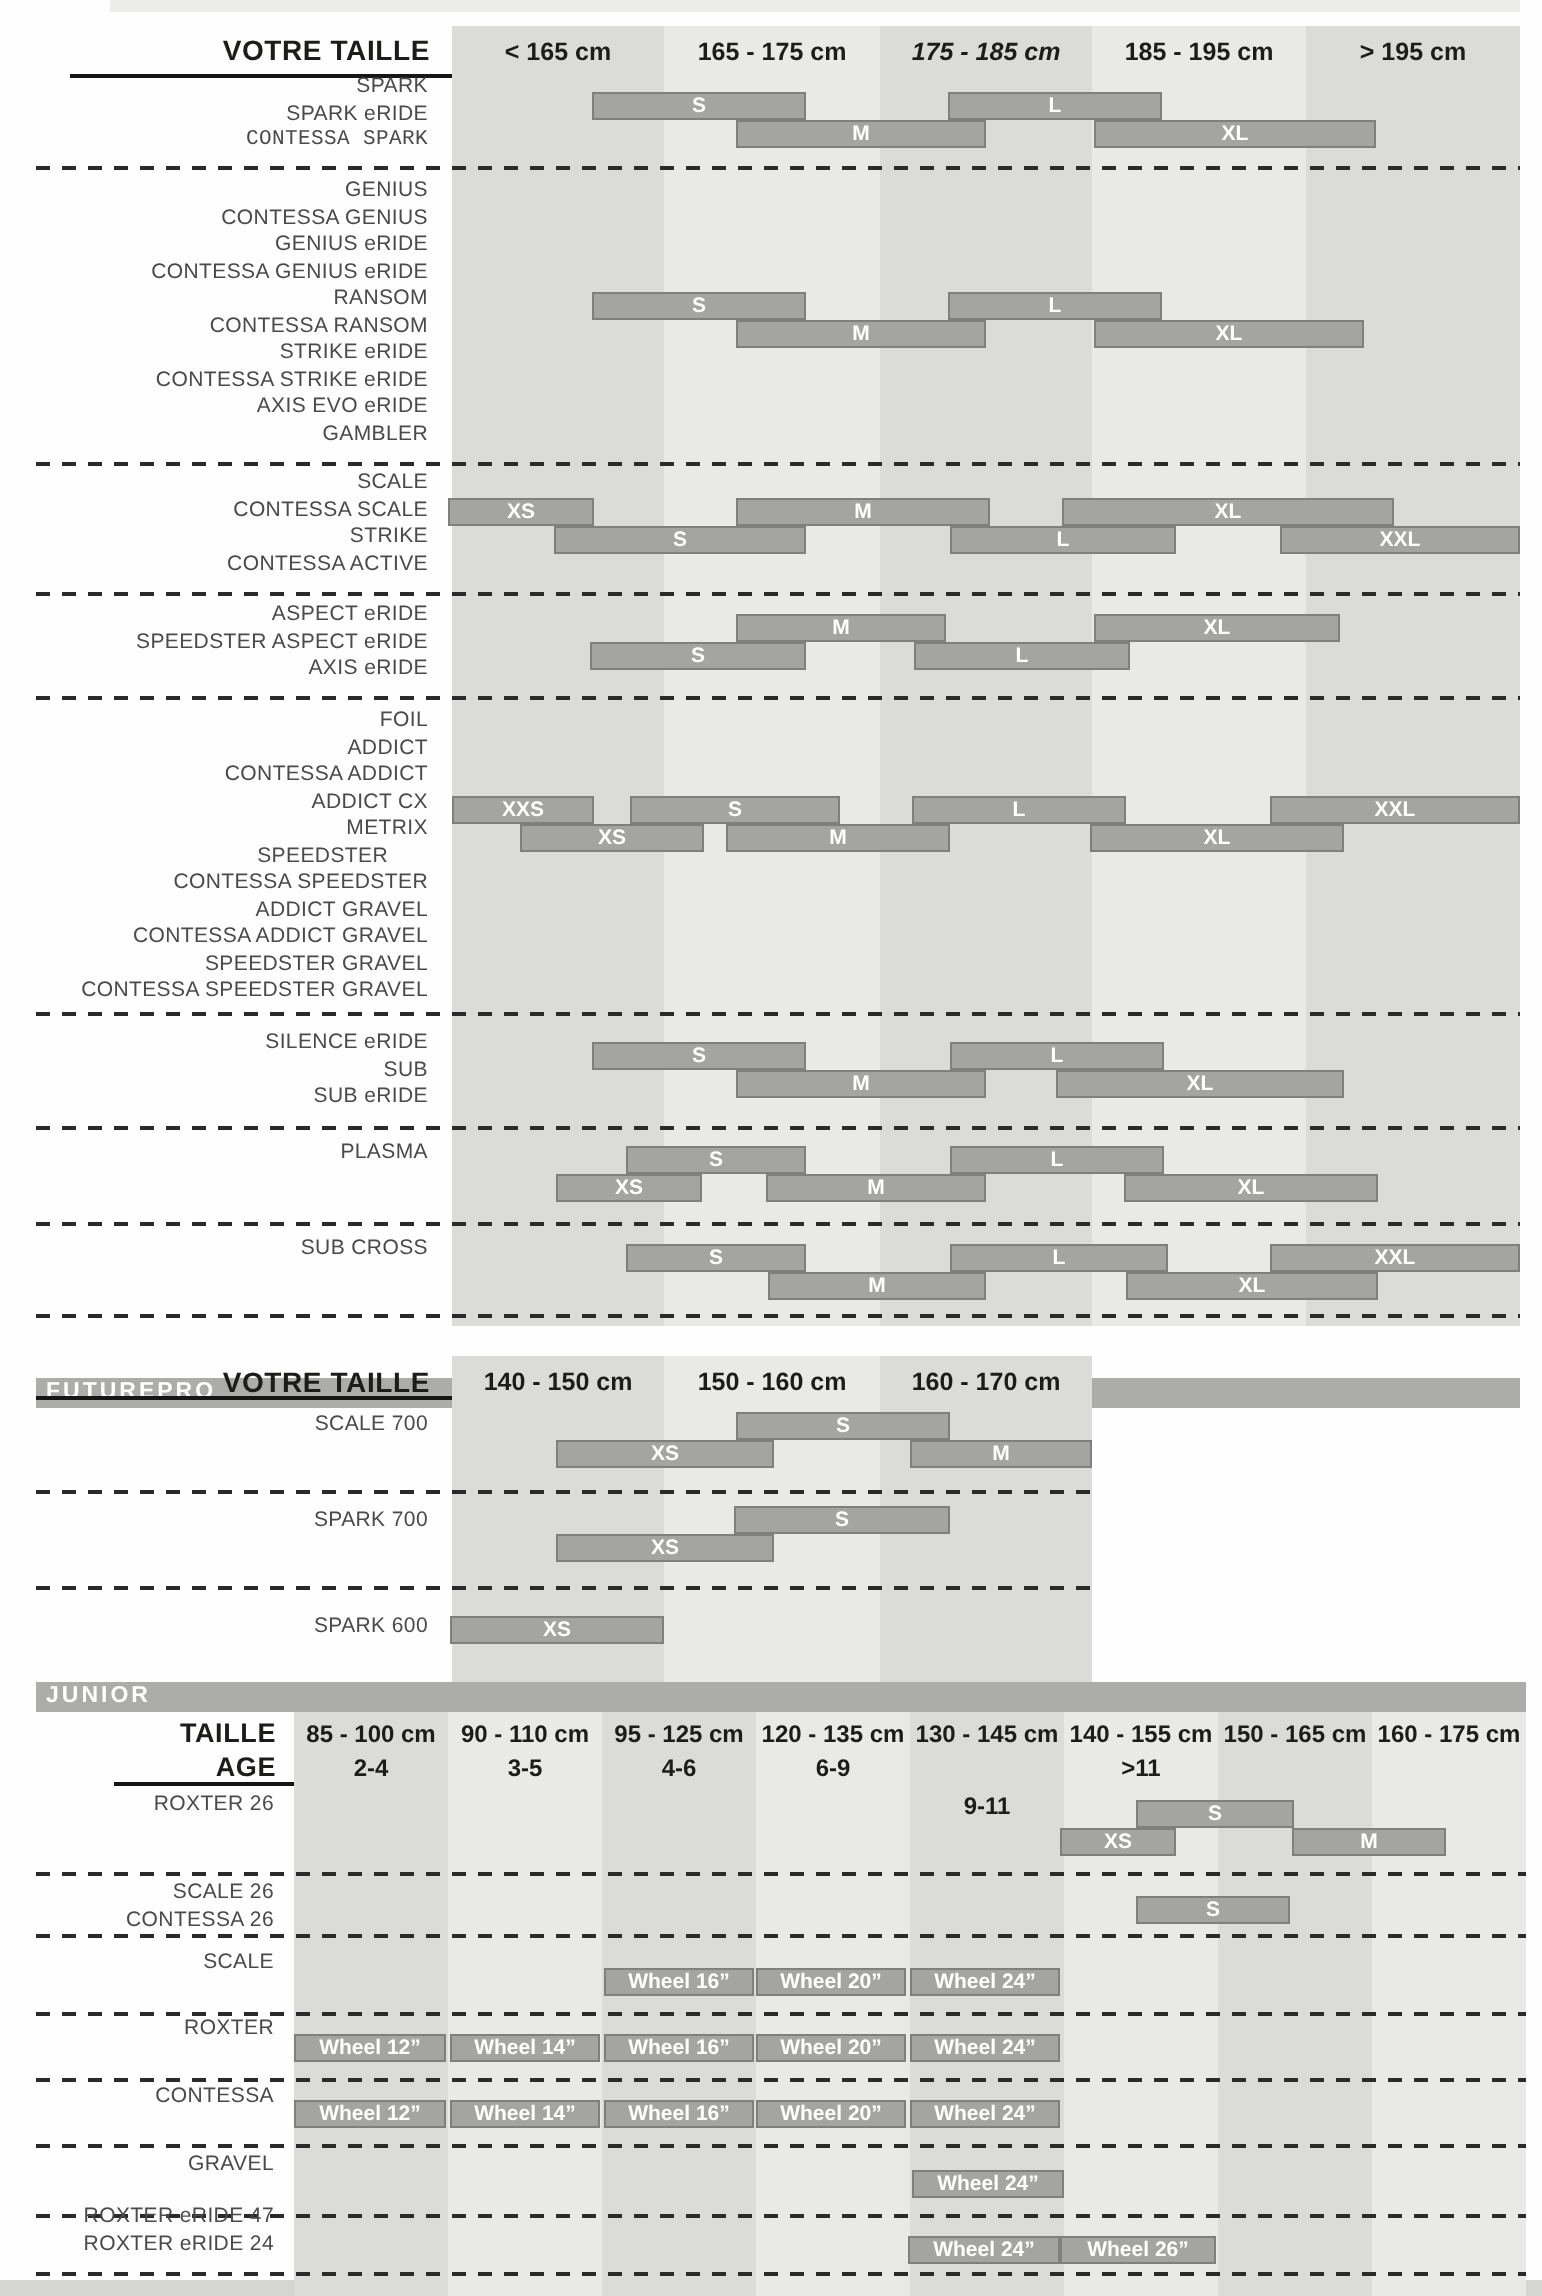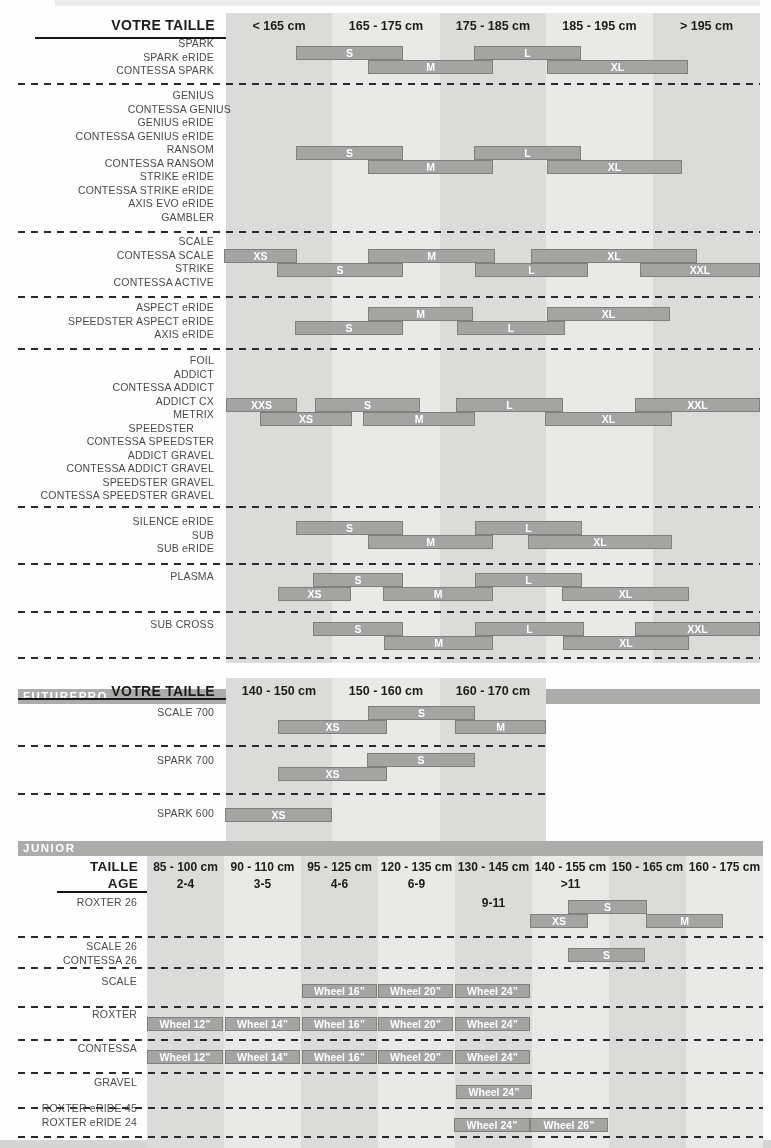--- a/index.html
+++ b/index.html
@@ -53,33 +53,33 @@
   <div id="jr-line" class="blackline"></div>
 
   <div class="bottomstrip"></div>
 <div class="band" style="left: 226px; top: 13px; width: 106px; height: 650px; background: rgb(219, 219, 217); z-index: 0;"></div>
     <div class="band" style="left: 332px; top: 13px; width: 108px; height: 650px; background: rgb(233, 233, 231); z-index: 0;"></div>
     <div class="band" style="left: 440px; top: 13px; width: 106px; height: 650px; background: rgb(219, 219, 217); z-index: 0;"></div>
     <div class="band" style="left: 546px; top: 13px; width: 107px; height: 650px; background: rgb(233, 233, 231); z-index: 0;"></div>
     <div class="band" style="left: 653px; top: 13px; width: 107px; height: 650px; background: rgb(219, 219, 217); z-index: 0;"></div>
     <div class="col-hdr" style="left: 279px; top: 19px; z-index: 3;">&lt; 165 cm</div>
     <div class="col-hdr" style="left: 386px; top: 19px; z-index: 3;">165 - 175 cm</div>
-    <div class="col-hdr" style="left: 493px; top: 19px; z-index: 3;">175 - 185 cm</div>
+    <div class="col-hdr" style="left: 493px; top: 19px; z-index: 3; font-style: italic;">175 - 185 cm</div>
     <div class="col-hdr" style="left: 599.5px; top: 19px; z-index: 3;">185 - 195 cm</div>
     <div class="col-hdr" style="left: 706.5px; top: 19px; z-index: 3;">&gt; 195 cm</div>
     <div class="model-label" style="right: 557px; top: 37px; z-index: 3;">SPARK</div>
     <div class="model-label" style="right: 557px; top: 50.5px; z-index: 3;">SPARK eRIDE</div>
-    <div class="model-label" style="right: 557px; top: 64px; z-index: 3;">CONTESSA SPARK</div>
+    <div class="model-label" style="right: 557px; top: 64px; z-index: 3; font-family: Liberation Mono, monospace;">CONTESSA SPARK</div>
     <div class="bar" style="left: 296px; top: 46px; width: 107px; z-index: 2;">S</div>
     <div class="bar" style="left: 474px; top: 46px; width: 107px; z-index: 2;">L</div>
     <div class="bar" style="left: 368px; top: 60px; width: 125px; z-index: 2;">M</div>
     <div class="bar" style="left: 547px; top: 60px; width: 141px; z-index: 2;">XL</div>
     <div class="dashed" style="left: 18px; top: 83px; width: 742px; z-index: 1;"></div>
     <div class="model-label" style="right: 557px; top: 89px; z-index: 3;">GENIUS</div>
-    <div class="model-label" style="right: 540px; top: 102.5px; z-index: 3;">CONTESSA GENIUS</div>
+    <div class="model-label" style="right: 557px; top: 102.5px; z-index: 3;">CONTESSA GENIUS</div>
     <div class="model-label" style="right: 557px; top: 116px; z-index: 3;">GENIUS eRIDE</div>
     <div class="model-label" style="right: 557px; top: 129.5px; z-index: 3;">CONTESSA GENIUS eRIDE</div>
     <div class="model-label" style="right: 557px; top: 143px; z-index: 3;">RANSOM</div>
     <div class="model-label" style="right: 557px; top: 156.5px; z-index: 3;">CONTESSA RANSOM</div>
     <div class="model-label" style="right: 557px; top: 170px; z-index: 3;">STRIKE eRIDE</div>
     <div class="model-label" style="right: 557px; top: 183.5px; z-index: 3;">CONTESSA STRIKE eRIDE</div>
     <div class="model-label" style="right: 557px; top: 197px; z-index: 3;">AXIS EVO eRIDE</div>
     <div class="model-label" style="right: 557px; top: 210.5px; z-index: 3;">GAMBLER</div>
     <div class="bar" style="left: 296px; top: 146px; width: 107px; z-index: 2;">S</div>
     <div class="bar" style="left: 474px; top: 146px; width: 107px; z-index: 2;">L</div>
@@ -209,18 +209,18 @@
     <div class="model-label" style="right: 634px; top: 1042px; z-index: 3;">CONTESSA</div>
     <div class="bar" style="left: 147px; top: 1050px; width: 76px; z-index: 2;">Wheel 12”</div>
     <div class="bar" style="left: 225px; top: 1050px; width: 75px; z-index: 2;">Wheel 14”</div>
     <div class="bar" style="left: 302px; top: 1050px; width: 75px; z-index: 2;">Wheel 16”</div>
     <div class="bar" style="left: 378px; top: 1050px; width: 75px; z-index: 2;">Wheel 20”</div>
     <div class="bar" style="left: 455px; top: 1050px; width: 75px; z-index: 2;">Wheel 24”</div>
     <div class="dashed" style="left: 18px; top: 1072px; width: 745px; z-index: 1;"></div>
     <div class="model-label" style="right: 634px; top: 1076px; z-index: 3;">GRAVEL</div>
     <div class="bar" style="left: 456px; top: 1085px; width: 76px; z-index: 2;">Wheel 24”</div>
     <div class="dashed" style="left: 18px; top: 1107px; width: 745px; z-index: 1;"></div>
-    <div class="model-label" style="right: 634px; top: 1102px; z-index: 3;">ROXTER eRIDE 45</div>
+    <div class="model-label" style="right: 634px; top: 1102px; z-index: 3;">ROXTER eRIDE 47</div>
     <div class="model-label" style="right: 634px; top: 1115.5px; z-index: 3;">ROXTER eRIDE 24</div>
     <div class="bar" style="left: 454px; top: 1118px; width: 76px; z-index: 2;">Wheel 24”</div>
     <div class="bar" style="left: 530px; top: 1118px; width: 78px; z-index: 2;">Wheel 26”</div>
     <div class="dashed" style="left: 18px; top: 1136px; width: 745px; z-index: 1;"></div>
   </div>
 
 </body></html>

